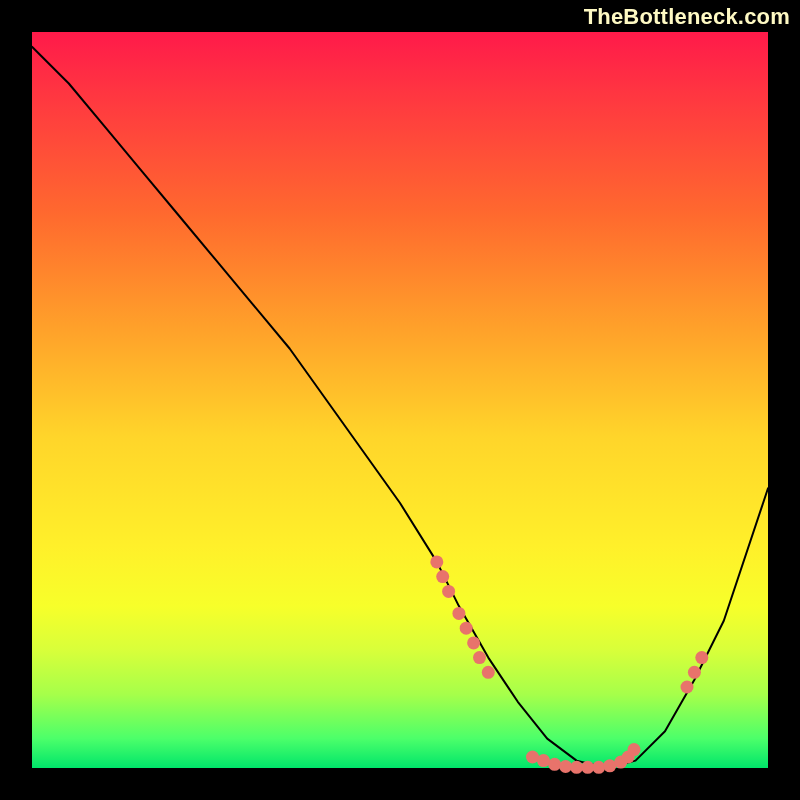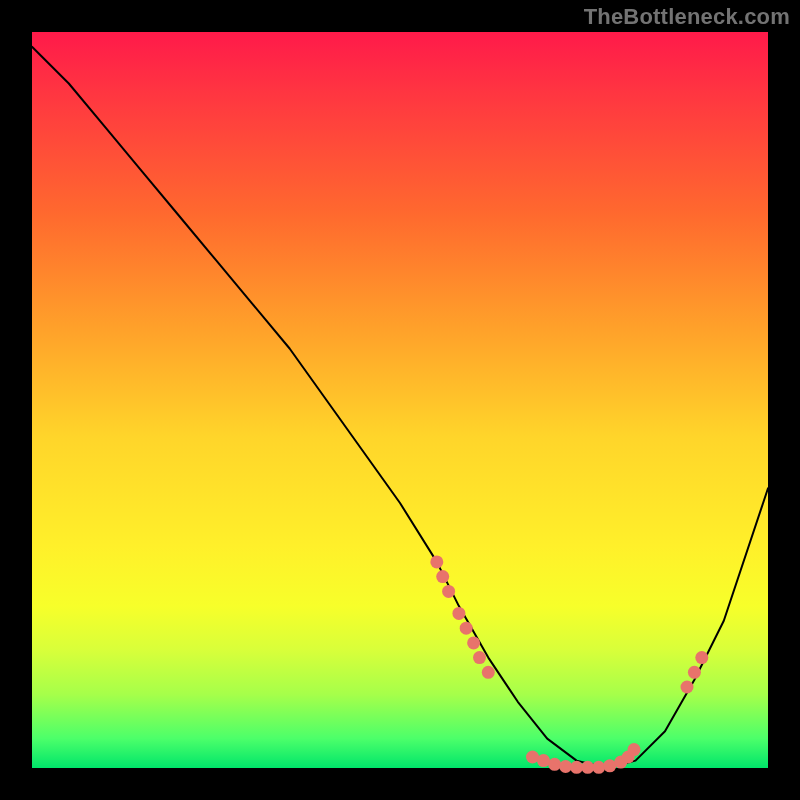--- a/index.html
+++ b/index.html
@@ -16,21 +16,21 @@
     width: 800px;
     height: 800px;
     background: #000;
   }
   .watermark {
     position: absolute;
     top: 4px;
     right: 10px;
     font-size: 22px;
     font-weight: 600;
-    color: #737373;
+    color: #fef9c3;
     letter-spacing: 0.2px;
     user-select: none;
   }
   .plot-area {
     position: absolute;
     left: 32px;
     top: 32px;
     width: 736px;
     height: 736px;
     background: linear-gradient(to bottom,

